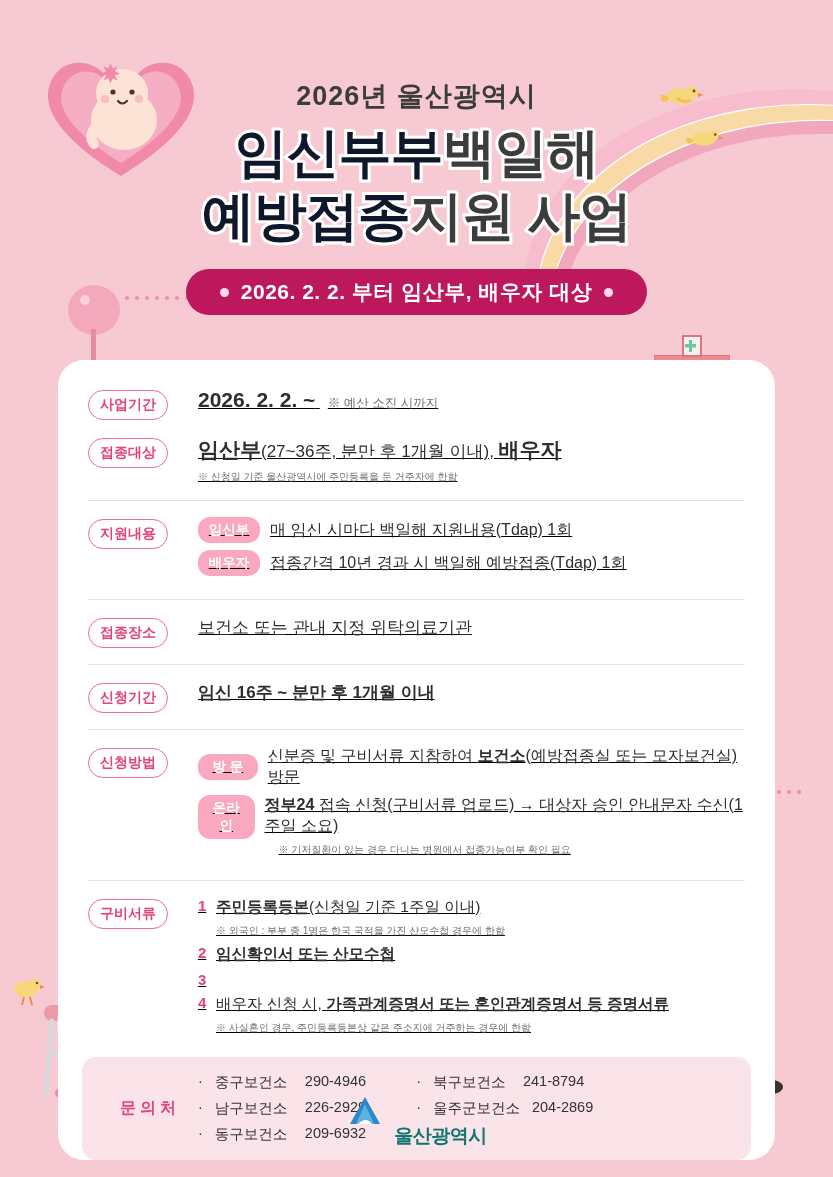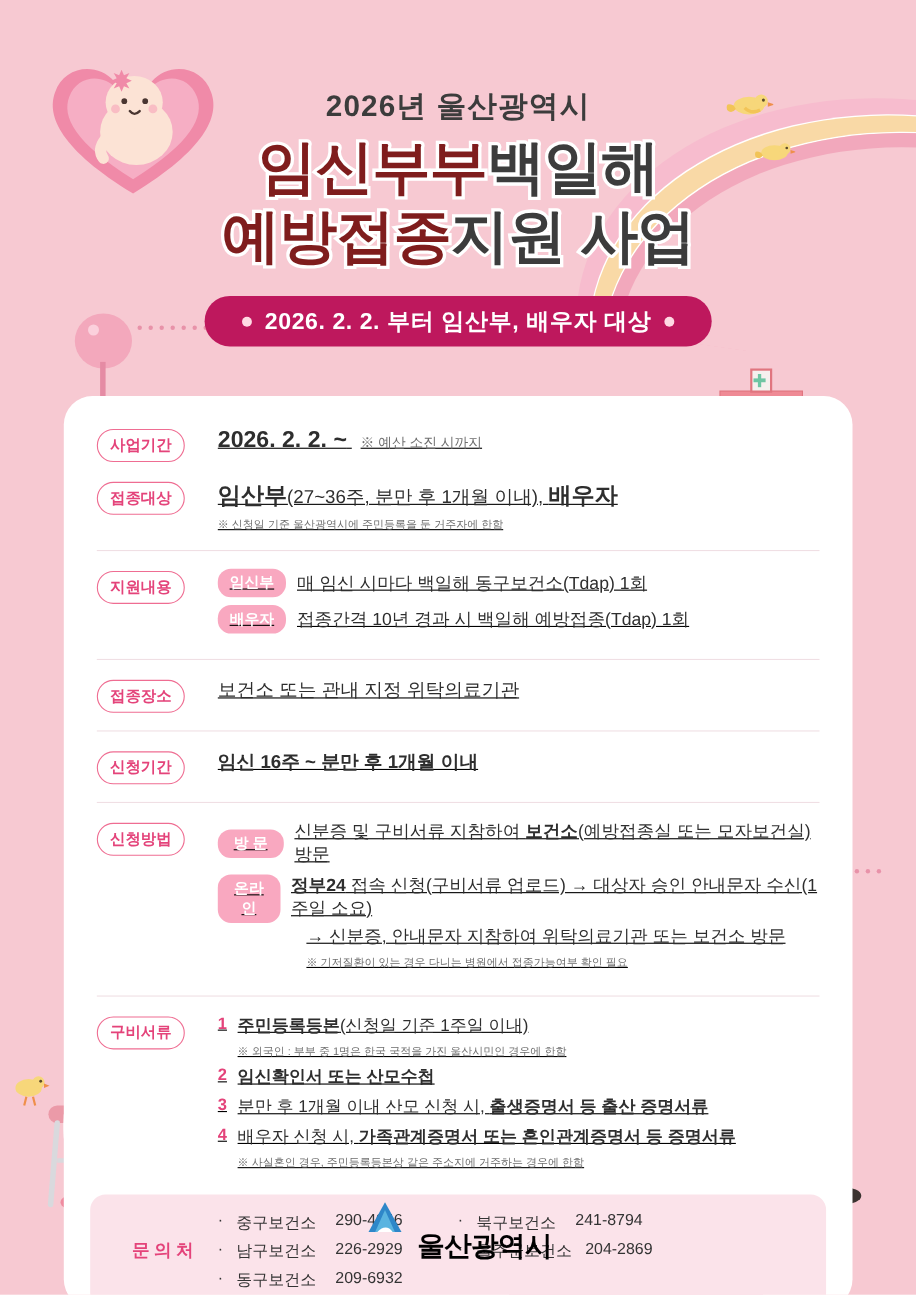--- a/index.html
+++ b/index.html
@@ -68,21 +68,21 @@
   .subtitle-top {
     font-size: 27px; font-weight: bold; color: #3c3c3c;
     letter-spacing: 1px;
   }
   .title-wrap { margin-top: 8px; }
   .title-line {
     font-size: 53px; font-weight: bold; line-height: 1.18;
     letter-spacing: -1px;
   }
   .t-pink {
-    color: #7f1d1d;
+    color: #0f172a;
     -webkit-text-stroke: 6px #ffffff;
     paint-order: stroke fill;
     display: inline-block;
   }
   .t-dark {
     color: #3c3c3c;
     -webkit-text-stroke: 6px #ffffff;
     paint-order: stroke fill;
     display: inline-block;
   }
@@ -191,21 +191,21 @@
 
   
   .footer {
     position: absolute;
     left: 0; right: 0; bottom: 28px;
     display: flex; align-items: center; justify-content: center;
     gap: 10px;
     z-index: 5;
   }
   .footer-text {
-    font-size: 25px; font-weight: bold; color: #000000;
+    font-size: 19px; font-weight: bold; color: #0f766e;
     letter-spacing: -0.5px;
     margin-top: 46px;
   }
 
   
   .people { position: absolute; bottom: 72px; }
   .people-left { left: 8px; width: 190px; height: 250px; }
   .people-right { right: 10px; width: 215px; height: 330px; }
   .syringe { right: 205px; bottom: 95px; width: 120px; height: 140px; }
 </style>
@@ -358,21 +358,21 @@
 
   <div class="sep"></div>
 
   <div class="row">
     <div class="label-col">
       <span class="pill">지원내용</span>
     </div>
     <div class="content-col">
       <div class="subrow">
         <span class="subpill">임신부</span>
-        <span class="txt">매 임신 시마다 백일해 동구보건소(Tdap) 1회</span>
+        <span class="txt">매 임신 시마다 백일해 지원내용(Tdap) 1회</span>
       </div>
       <div class="subrow">
         <span class="subpill">배우자</span>
         <span class="txt">접종간격 10년 경과 시 백일해 예방접종(Tdap) 1회</span>
       </div>
     </div>
   </div>
 
   <div class="sep"></div>
 
@@ -404,48 +404,46 @@
     </div>
     <div class="content-col">
       <div class="subrow">
         <span class="subpill">방 문</span>
         <span class="txt"><span>신분증 및 구비서류 지참하여 </span><b>보건소</b><span>(예방접종실 또는 모자보건실) 방문</span></span>
       </div>
       <div class="subrow" style="align-items:flex-start">
         <span class="subpill">온라인</span>
         <span class="txt">
           <b>정부24</b><span> 접속 신청(구비서류 업로드) → 대상자 승인 안내문자 수신(1주일 소요)</span>
-          <div style="margin-top:4px; padding-left:14px;">→ 신분증, 안내문자 지참하여 위탁의료기관 또는 보건소 방문</div>
           <div class="note" style="padding-left:14px;">※ 기저질환이 있는 경우 다니는 병원에서 접종가능여부 확인 필요</div>
         </span>
       </div>
     </div>
   </div>
 
   <div class="sep"></div>
 
   <div class="row">
     <div class="label-col">
       <span class="pill">구비서류</span>
     </div>
     <div class="content-col">
       <ul class="numlist">
         <li>
           <span class="num">1</span>
           <span class="txt"><b>주민등록등본</b><span>(신청일 기준 1주일 이내)</span>
-            <div class="note">※ 외국인 : 부부 중 1명은 한국 국적을 가진 울산시민인 경우에 한함</div>
+            <div class="note">※ 외국인 : 부부 중 1명은 한국 국적을 가진 산모수첩 경우에 한함</div>
           </span>
         </li>
         <li>
           <span class="num">2</span>
           <span class="txt"><b>임신확인서 또는 산모수첩</b></span>
         </li>
         <li>
           <span class="num">3</span>
-          <span class="txt"><span>분만 후 1개월 이내 산모 신청 시, </span><b>출생증명서 등 출산 증명서류</b></span>
         </li>
         <li>
           <span class="num">4</span>
           <span class="txt"><span>배우자 신청 시, </span><b>가족관계증명서 또는 혼인관계증명서 등 증명서류</b>
             <div class="note">※ 사실혼인 경우, 주민등록등본상 같은 주소지에 거주하는 경우에 한함</div>
           </span>
         </li>
       </ul>
     </div>
   </div>

